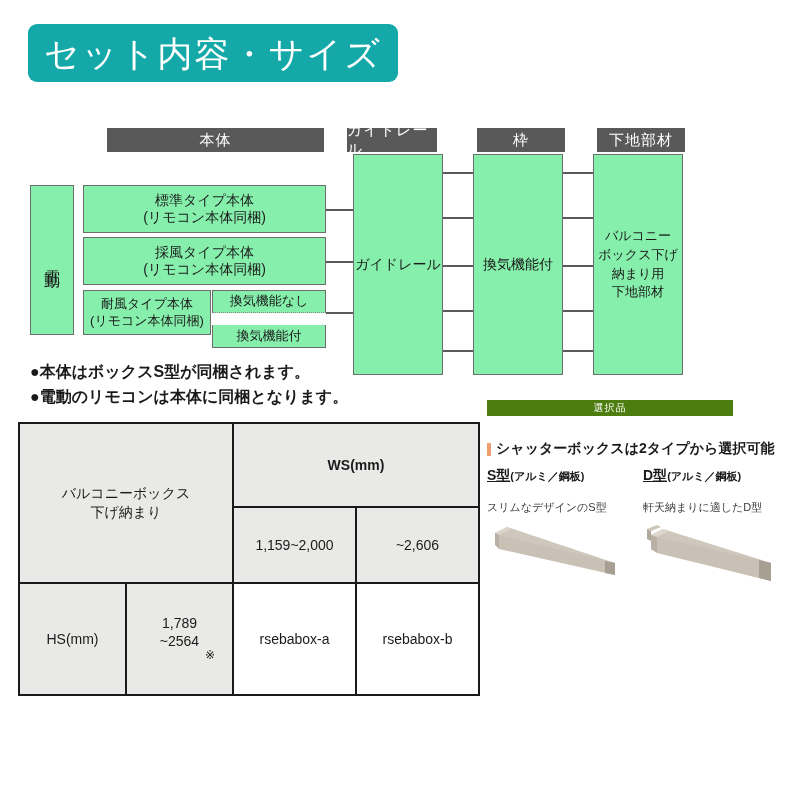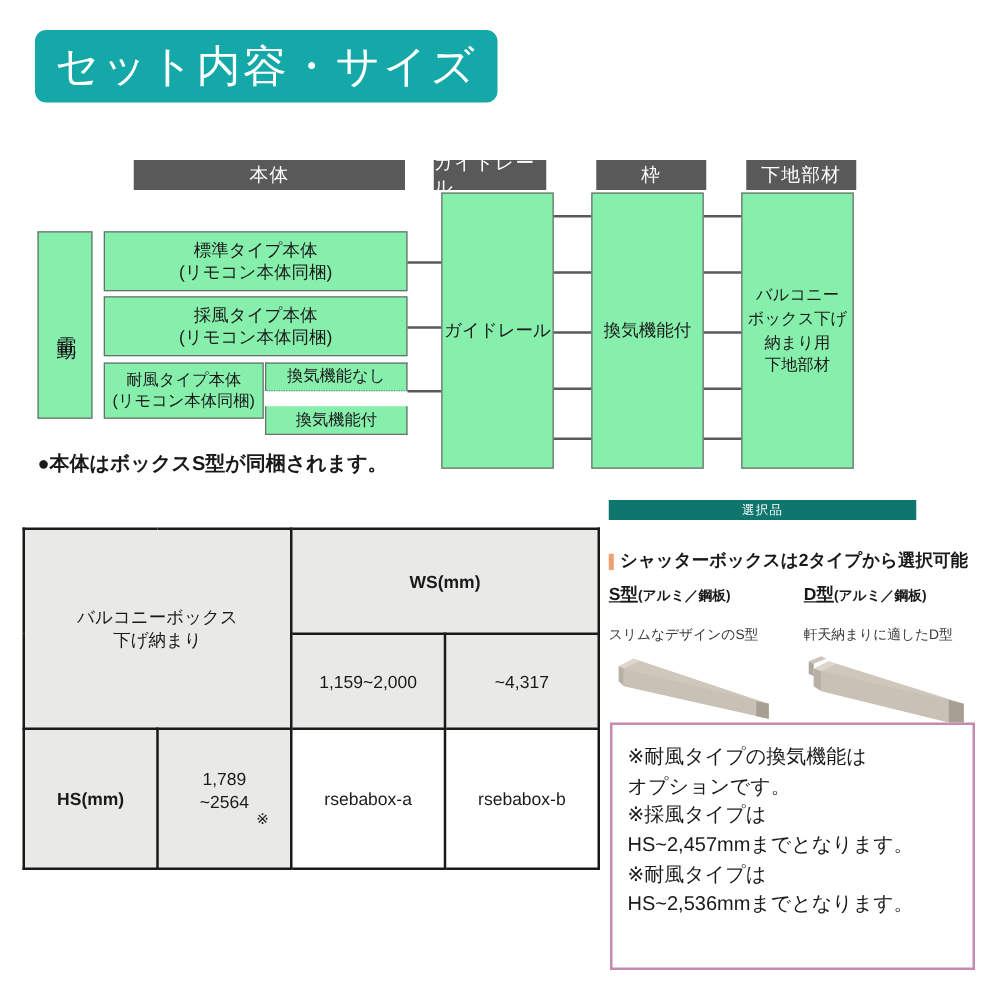--- a/index.html
+++ b/index.html
@@ -92,31 +92,31 @@
   .spec-table td{
     border:2px solid #1a1a1a;
     text-align:center;
     vertical-align:middle;
     font-size:14px;
     background:#ffffff;
   }
   .sh{background:#e9e9e7 !important;}
   .t-title{font-size:19px;line-height:1.35;}
   .t-ws{font-size:21px;font-weight:bold;}
-  .t-hs{font-size:20px;font-weight:bold;}
+  .t-hs{font-size:20px;font-weight:normal;}
   .t-range{font-size:14px;}
   .t-hsval{font-size:16px;line-height:1.3;}
   .t-hsval .mark{display:block;text-align:right;padding-right:16px;font-size:12px;margin-top:-2px;}
   .t-code{font-size:14px;}
 
   
   .opt{position:absolute;left:487px;top:400px;width:295px;}
   .opt-banner{
     width:246px;height:16px;
-    background:#0f766e;
+    background:#4d7c0f;
     color:#ffffff;
     font-size:10px;
     display:flex;align-items:center;justify-content:center;
     letter-spacing:1px;
   }
   .opt-sub{
     margin-top:24px;
     font-size:14px;font-weight:bold;
     display:flex;align-items:center;
     white-space:nowrap;
@@ -193,32 +193,33 @@
     <div class="connector" style="left:443px;top:240px;width:30px;"></div>
 
     <div class="connector" style="left:563px;top:62px;width:30px;"></div>
     <div class="connector" style="left:563px;top:107px;width:30px;"></div>
     <div class="connector" style="left:563px;top:155px;width:30px;"></div>
     <div class="connector" style="left:563px;top:200px;width:30px;"></div>
     <div class="connector" style="left:563px;top:240px;width:30px;"></div>
 
     <div class="notes">
       <div>●本体はボックスS型が同梱されます。</div>
+      <div>●電動のリモコンは本体に同梱となります。</div>
     </div>
   </div>
 
   <table class="spec-table">
     <tbody>
         <tr>
       <td class="sh t-title" rowspan="2" colspan="2" style="width:210px;height:80px;">バルコニーボックス<br>下げ納まり</td>
       <td class="sh t-ws" colspan="2" style="height:80px;">WS(mm)</td>
     </tr>
     <tr>
       <td class="sh t-range" style="width:126px;height:72px;">1,159~2,000</td>
-      <td class="sh t-range" style="width:126px;height:72px;">~4,317</td>
+      <td class="sh t-range" style="width:126px;height:72px;">~2,606</td>
     </tr>
     <tr>
       <td class="sh t-hs" style="width:105px;height:108px;">HS(mm)</td>
       <td class="sh t-hsval" style="width:105px;">
         <span>1,789<br>~2564</span>
         <span class="mark">※</span>
       </td>
       <td class="t-code">rsebabox-a</td>
       <td class="t-code">rsebabox-b</td>
     </tr>
@@ -263,22 +264,14 @@
             <polygon points="8,12 14,14 14,30 8,26" fill="#b8b0a4"></polygon>
             <polygon points="14,14 128,40 128,58 14,30" fill="#c9c1b5"></polygon>
             <polygon points="116,37 128,40 128,58 116,55" fill="#a89f93"></polygon>
           </svg>
         </div>
       </div>
 
     </div>
   </div>
 
-  <div class="pink-note">
-    <div>※耐風タイプの換気機能は</div>
-    <div>オプションです。</div>
-    <div>※採風タイプは</div>
-    <div>HS~2,457mmまでとなります。</div>
-    <div>※耐風タイプは</div>
-    <div>HS~2,536mmまでとなります。</div>
-  </div>
 
 </div>
 
 </body></html>

